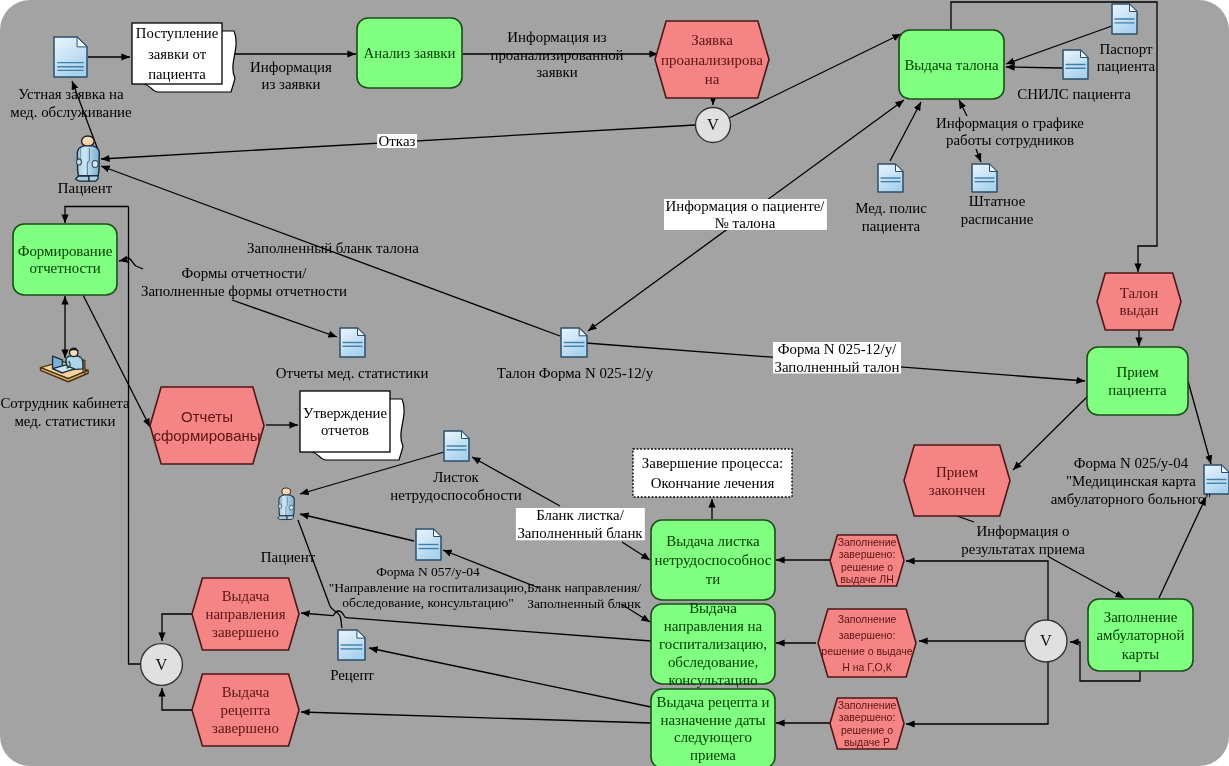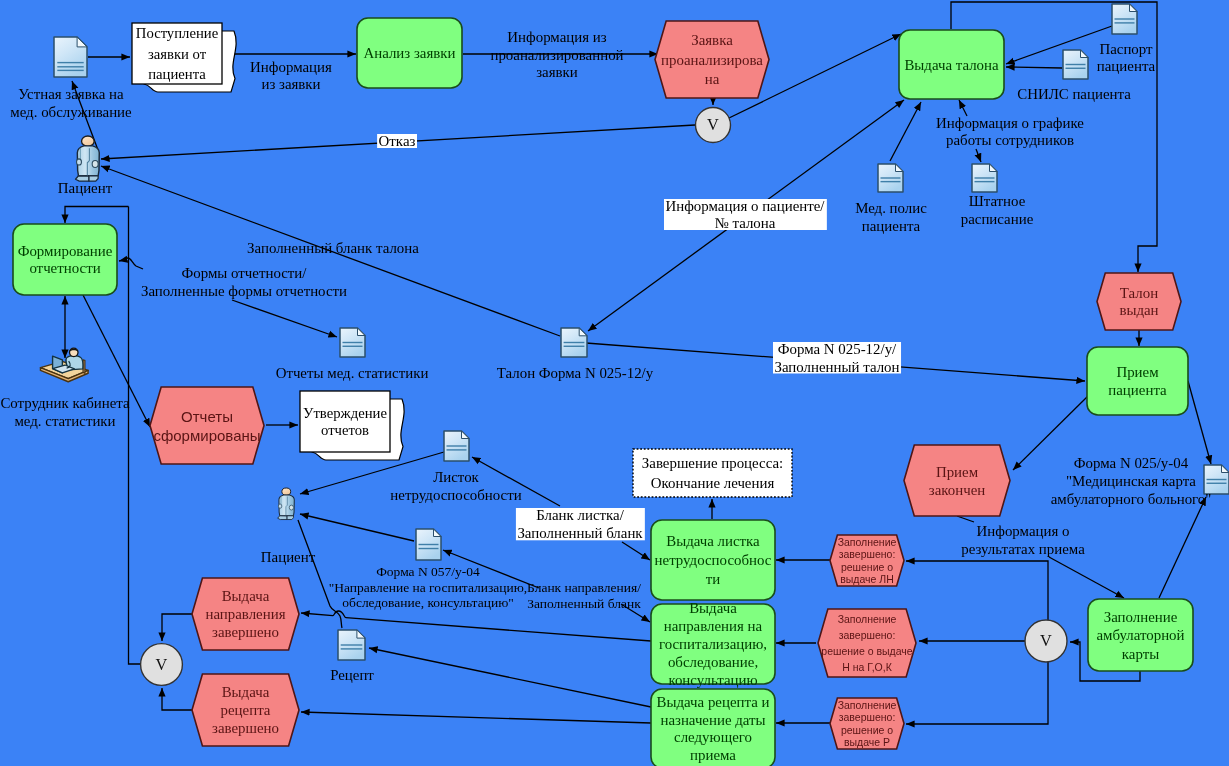--- a/index.html
+++ b/index.html
@@ -1,16 +1,16 @@
 <!DOCTYPE html>
 <html><head>
 <meta charset="utf-8">
 <style>
   html,body{margin:0;padding:0;background:#ffffff;}
-  #page{position:relative;width:1229px;height:766px;background:#3b82f6;overflow:hidden;}
+  #page{position:relative;width:1229px;height:766px;background:#a3a3a3;overflow:hidden;border-radius:30px;}
   svg#root{display:block;}
 </style>
 </head>
 <body>
 
 <div id="page">
 <svg id="root" width="1229" height="766" viewBox="0 0 1229 766" xmlns="http://www.w3.org/2000/svg">
   <defs>
     <linearGradient id="docGrad" x1="0" y1="0" x2="0.55" y2="1">
       <stop offset="0%" stop-color="#eaf4fc"></stop>

